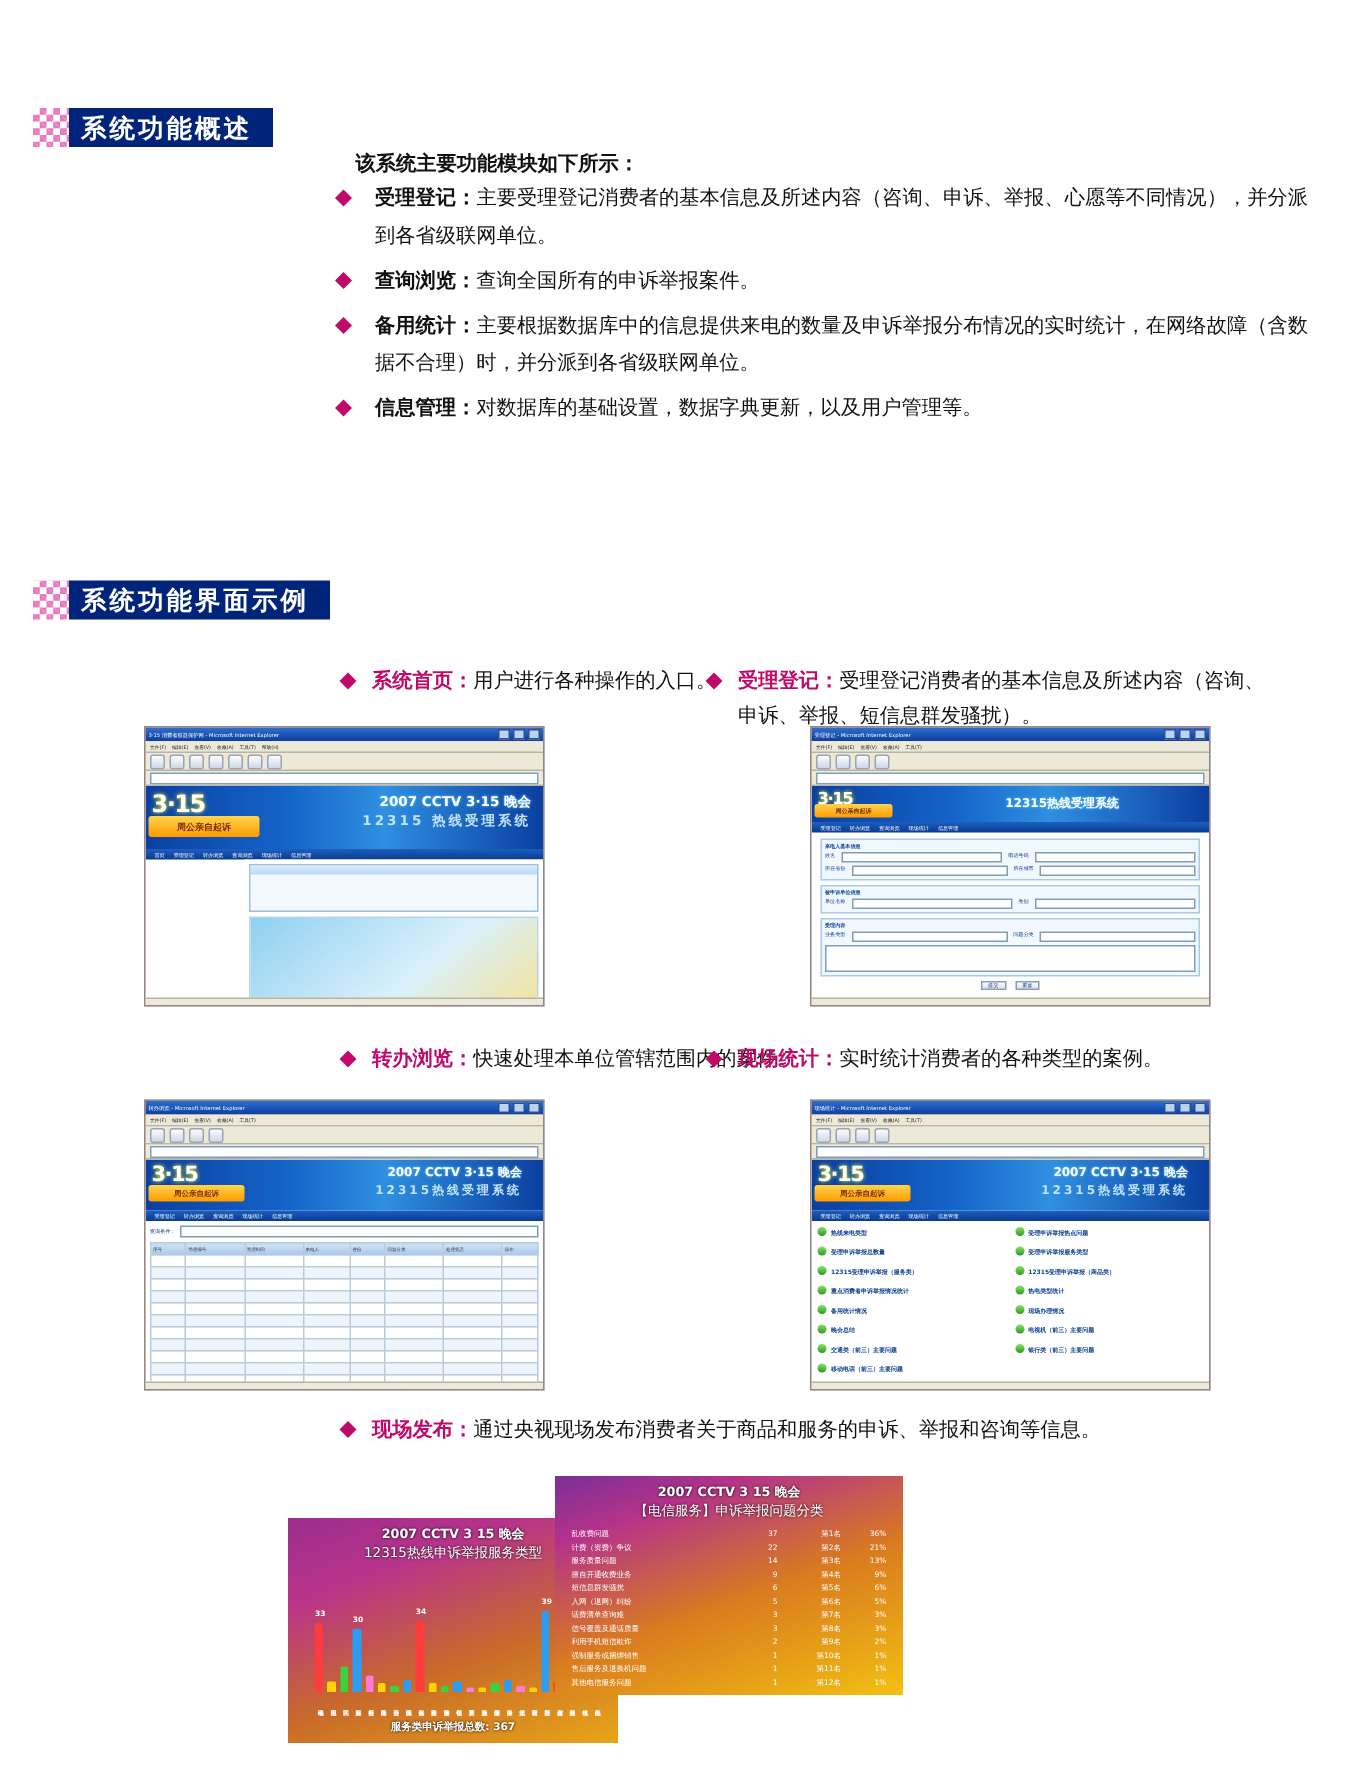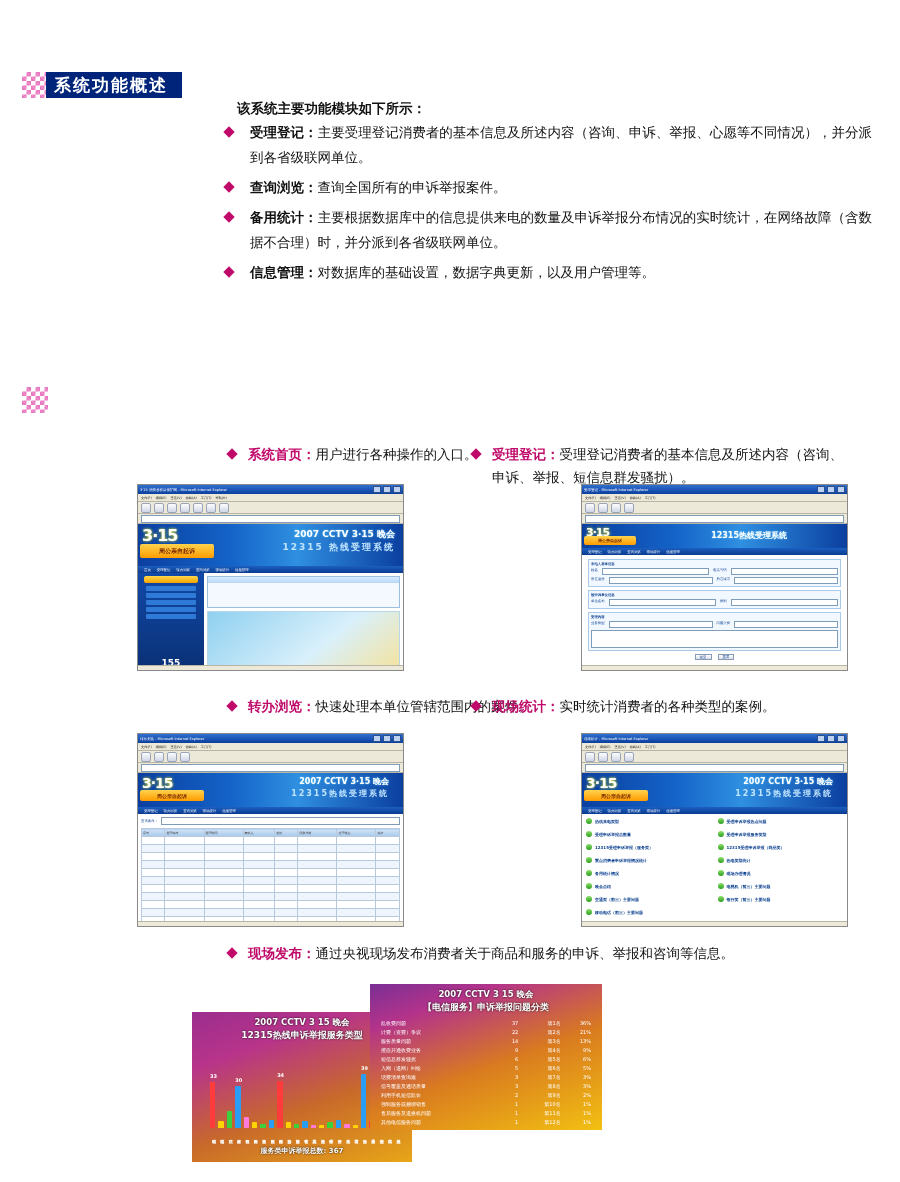--- a/index.html
+++ b/index.html
@@ -50,21 +50,21 @@
 
   
   .ex-cap{position:absolute;font-size:13.5px;line-height:23px;color:#111;}
   .ex-cap .dia{
     position:absolute;left:-20px;top:7px;width:8px;height:8px;
     background:#c00a6a;transform:rotate(45deg);
   }
   .ex-cap .t{color:#c00a6a;font-weight:bold;}
 
   
-  .shot{position:absolute;background:#fca5a5;border:1px solid #8a8a8a;overflow:hidden;margin-left:41px;}
+  .shot{position:absolute;background:#fca5a5;border:1px solid #8a8a8a;overflow:hidden;}
   .shot .tbar{
     height:9px;background:linear-gradient(#2f6fd0,#0b3f9e);
     display:flex;align-items:center;padding:0 2px;gap:2px;
   }
   .shot .tbar .ttl{font-size:3.5px;color:#fff;flex:1;white-space:nowrap;overflow:hidden;}
   .shot .tbar .wbtn{width:6px;height:5px;background:#bcd2f0;border:.5px solid #2a4f8f;}
   .shot .mbar{height:7px;background:#ece9d8;border-bottom:1px solid #b9b5a6;display:flex;align-items:center;gap:4px;padding:0 3px;}
   .shot .mbar span{font-size:3.2px;color:#222;}
   .shot .toolbar{height:11px;background:#ece9d8;border-bottom:1px solid #b9b5a6;display:flex;align-items:center;gap:3px;padding:0 3px;}
   .shot .toolbar .ic{width:8px;height:8px;border-radius:2px;background:linear-gradient(#fdfdfd,#cfd6e6);border:1px solid #9aa3b8;}
@@ -116,21 +116,21 @@
   .linklist .bullet{width:6px;height:6px;border-radius:50%;background:linear-gradient(#8de06a,#2a9c1f);}
   .linklist .txt{font-size:4px;color:#0a3f8f;font-weight:bold;}
 
   
   .tv{position:absolute;overflow:hidden;}
   .tv1{left:192px;top:1012px;width:220px;height:150px;
        background:linear-gradient(160deg,#9b2d8e 0%,#b8348a 25%,#c86a2a 60%,#e8a617 100%);}
   .tv2{left:370px;top:984px;width:232px;height:146px;
        background:linear-gradient(160deg,#7a2f95 0%,#b4338a 20%,#d97b1f 55%,#f2c012 100%);}
   .tv .t1{color:#fff;font-size:8.5px;font-weight:bold;text-align:center;margin-top:5px;text-shadow:0 0 2px #000;}
-  .tv .t2{color:#fff;font-size:9px;font-weight:bold;text-align:center;text-shadow:0 0 2px #000;}
+  .tv .t2{color:#fff;font-size:9px;font-weight:normal;text-align:center;text-shadow:0 0 2px #000;}
   .tv .foot{color:#fff;font-size:7px;font-weight:bold;text-align:center;position:absolute;bottom:6px;width:100%;text-shadow:0 0 2px #000;}
   .bars{position:absolute;left:18px;right:12px;bottom:34px;height:62px;display:flex;align-items:flex-end;gap:3px;}
   .bars .b{flex:1;position:relative;}
   .bars .b i{display:block;width:100%;border-radius:1px 1px 0 0;}
   .bars .b u{position:absolute;top:-9px;left:0;width:100%;text-align:center;font-size:5px;color:#fff;text-decoration:none;font-weight:bold;}
   .xlab{position:absolute;left:18px;right:12px;bottom:18px;height:16px;display:flex;gap:3px;}
   .xlab div{flex:1;text-align:center;font-size:4px;color:#fff;writing-mode:vertical-rl;line-height:1;}
   .tbl2{position:absolute;left:10px;right:10px;top:34px;font-size:5px;color:#fff;}
   .tbl2 table{width:100%;border-collapse:collapse;}
   .tbl2 td{padding:0 1px;height:9px;font-size:5px;color:#fff;white-space:nowrap;}
@@ -150,20 +150,21 @@
 
   <ul class="feature-list">
     <li><span class="dia"></span><span class="lbl">受理登记：</span><span>主要受理登记消费者的基本信息及所述内容（咨询、申诉、举报、心愿等不同情况），并分派到各省级联网单位。</span></li>
     <li><span class="dia"></span><span class="lbl">查询浏览：</span><span>查询全国所有的申诉举报案件。</span></li>
     <li><span class="dia"></span><span class="lbl">备用统计：</span><span>主要根据数据库中的信息提供来电的数量及申诉举报分布情况的实时统计，在网络故障（含数据不合理）时，并分派到各省级联网单位。</span></li>
     <li><span class="dia"></span><span class="lbl">信息管理：</span><span>对数据库的基础设置，数据字典更新，以及用户管理等。</span></li>
   </ul>
 
   <div class="sec-head" style="left:22px;top:387px;">
     <div class="checker"></div>
+    <div class="bar">系统功能界面示例</div>
   </div>
 
   <div class="ex-cap" style="left:248px;top:443px;width:280px;">
     <span class="dia"></span>
     <span class="t">系统首页：</span><span>用户进行各种操作的入口。</span>
   </div>
 
   <div class="ex-cap" style="left:492px;top:443px;width:360px;">
     <span class="dia"></span>
     <span class="t">受理登记：</span><span>受理登记消费者的基本信息及所述内容（咨询、申诉、举报、短信息群发骚扰）。</span>
@@ -220,29 +221,20 @@
       </div>
       <div class="navstrip">
         <span>首页</span>
         <span>受理登记</span>
         <span>转办浏览</span>
         <span>查询浏览</span>
         <span>现场统计</span>
         <span>信息管理</span>
       </div>
       <div style="position:relative;height:101px;">
-        <div class="s1-left">
-          <div class="tab"></div>
-          <div class="li"></div>
-          <div class="li"></div>
-          <div class="li"></div>
-          <div class="li"></div>
-          <div class="li"></div>
-          <div class="num">155</div>
-        </div>
         <div class="s1-right">
           <div class="s1-box">
             <div class="hd"></div>
           </div>
           <div class="s1-img"></div>
         </div>
       </div>
       <div class="statusbar"></div>
     </div>
   </div>

